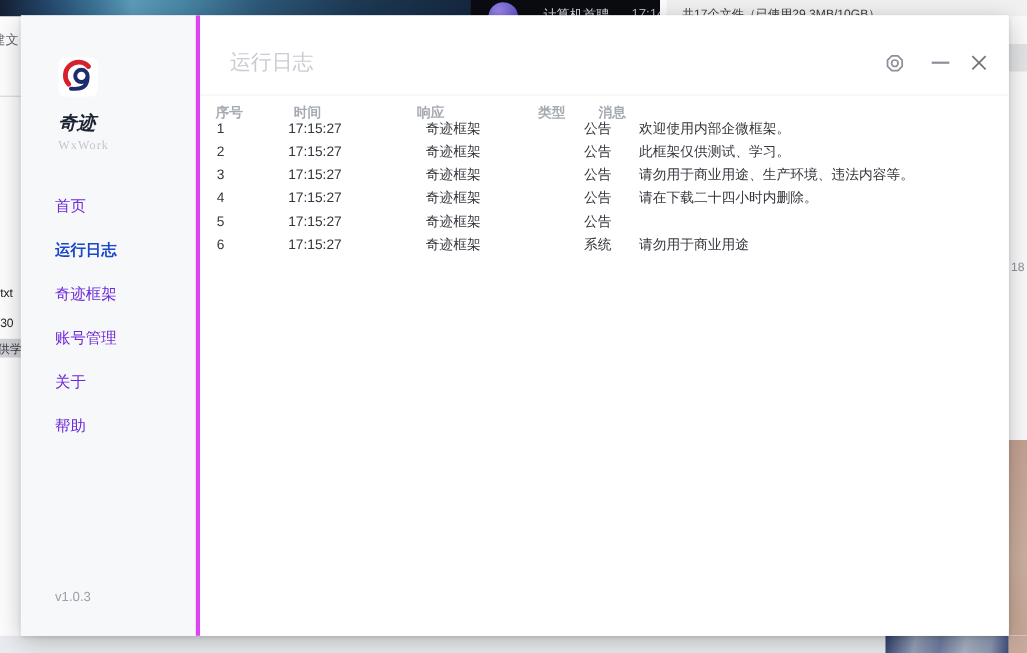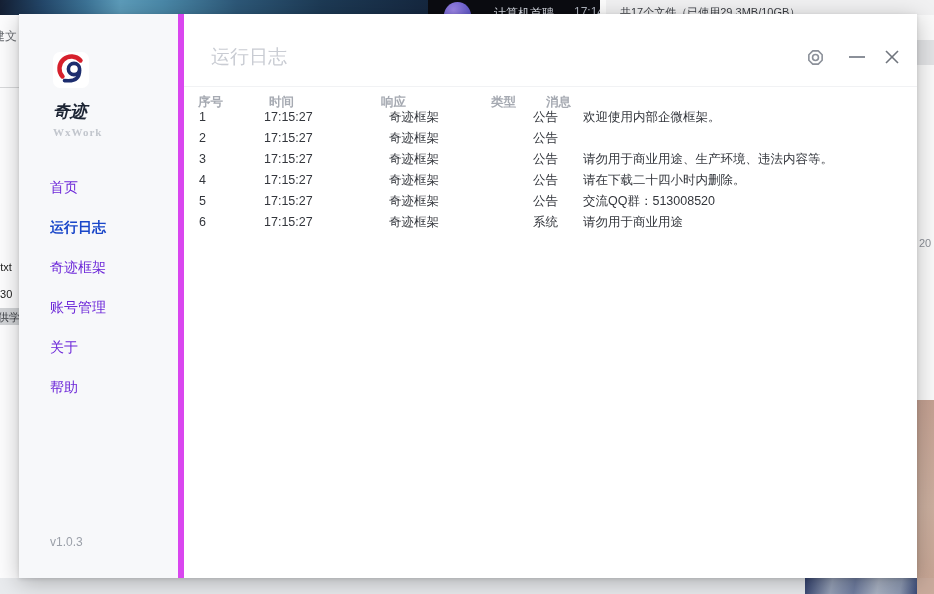--- a/index.html
+++ b/index.html
@@ -35,26 +35,26 @@
   .bg-corner-photo{position:absolute;left:917px;top:578px;width:17px;height:16px;background:#c9ab9c;}
 
   .bg-bottom{position:absolute;left:0;top:578px;width:934px;height:16px;background:#e9ebee;}
   .bg-bottom-photo{position:absolute;left:805px;top:572px;width:112px;height:22px;
     background:linear-gradient(100deg,#2e3d6b 0%,#97a2b8 25%,#6f7da0 45%,#aab3c4 65%,#8e9ab3 85%,#3a4a77 100%);}
 
   
   .app-window{position:absolute;left:19px;top:14px;width:898px;height:564px;background:#ffffff;
     box-shadow:0 5px 22px rgba(0,0,0,.25),0 1px 4px rgba(0,0,0,.12);display:flex;}
 
-  .sidebar{width:159px;flex:none;background:#f7f8fa;border-right:6px solid #d946ef;position:relative;}
+  .sidebar{width:159px;flex:none;background:#f7f8fa;border-right:4px solid #d946ef;position:relative;}
   .logo{position:absolute;left:34px;top:38px;width:36px;height:36px;}
   .brand-name{position:absolute;left:34px;top:86px;font-family:"Liberation Serif","DejaVu Serif",serif;
     font-style:italic;font-weight:bold;font-size:17px;color:#1c2433;}
   .brand-sub{position:absolute;left:34px;top:112px;font-family:"Liberation Serif","DejaVu Serif",serif;
-    font-size:11px;color:#c2c6cd;letter-spacing:1px;font-weight:bold;}
+    font-size:11px;color:#c2c6cd;letter-spacing:1px;}
   .nav{position:absolute;left:31px;top:154px;right:0;}
   .nav-item{height:40px;display:flex;align-items:center;font-size:14px;color:#6d28d9;cursor:pointer;}
   .nav-item.active{color:#1a47c9;font-weight:bold;}
   .version{position:absolute;left:31px;top:520px;font-size:12px;color:#9ba0a9;line-height:16px;}
 
   .content{flex:1;position:relative;background:#fff;}
   .page-title{position:absolute;left:27px;top:30px;font-size:19px;color:#c9ccd3;}
   .win-btn{position:absolute;top:30px;width:26px;height:26px;display:flex;align-items:center;
     justify-content:center;cursor:pointer;}
   .btn-settings{left:618px;}
@@ -90,21 +90,21 @@
     <span class="bg-frag frag-jianwen">建文</span>
     <div class="bg-left-line"></div>
     <span class="bg-frag frag-txt">0.txt</span>
     <span class="bg-frag frag-130">130</span>
     <div class="frag-gongxue-bg"></div>
     <span class="bg-frag frag-gongxue">供学</span>
   </div>
 
   <div class="bg-right">
     <div class="bg-right-band"></div>
-    <span class="bg-frag frag-18">20</span>
+    <span class="bg-frag frag-18">18</span>
     <div class="bg-right-photo"></div>
   </div>
 
   <div class="bg-bottom"></div>
   <div class="bg-bottom-photo"></div>
   <div class="bg-corner-photo"></div>
 
   <div class="app-window">
 
     <aside class="sidebar">
@@ -162,41 +162,41 @@
               <span class="cell c-time">17:15:27</span>
               <span class="cell c-resp">奇迹框架</span>
               <span class="cell c-type">公告</span>
               <span class="cell c-msg">欢迎使用内部企微框架。</span>
             </div>
             <div class="trow">
               <span class="cell c-no">2</span>
               <span class="cell c-time">17:15:27</span>
               <span class="cell c-resp">奇迹框架</span>
               <span class="cell c-type">公告</span>
+              <span class="cell c-msg">此框架仅供测试、学习。</span>
             </div>
             <div class="trow">
               <span class="cell c-no">3</span>
               <span class="cell c-time">17:15:27</span>
               <span class="cell c-resp">奇迹框架</span>
               <span class="cell c-type">公告</span>
               <span class="cell c-msg">请勿用于商业用途、生产环境、违法内容等。</span>
             </div>
             <div class="trow">
               <span class="cell c-no">4</span>
               <span class="cell c-time">17:15:27</span>
               <span class="cell c-resp">奇迹框架</span>
               <span class="cell c-type">公告</span>
               <span class="cell c-msg">请在下载二十四小时内删除。</span>
             </div>
             <div class="trow">
               <span class="cell c-no">5</span>
               <span class="cell c-time">17:15:27</span>
               <span class="cell c-resp">奇迹框架</span>
               <span class="cell c-type">公告</span>
-              <span class="cell c-msg">交流QQ群：513008520</span>
             </div>
             <div class="trow">
               <span class="cell c-no">6</span>
               <span class="cell c-time">17:15:27</span>
               <span class="cell c-resp">奇迹框架</span>
               <span class="cell c-type">系统</span>
               <span class="cell c-msg">请勿用于商业用途</span>
             </div>
           </div>
       </div>

